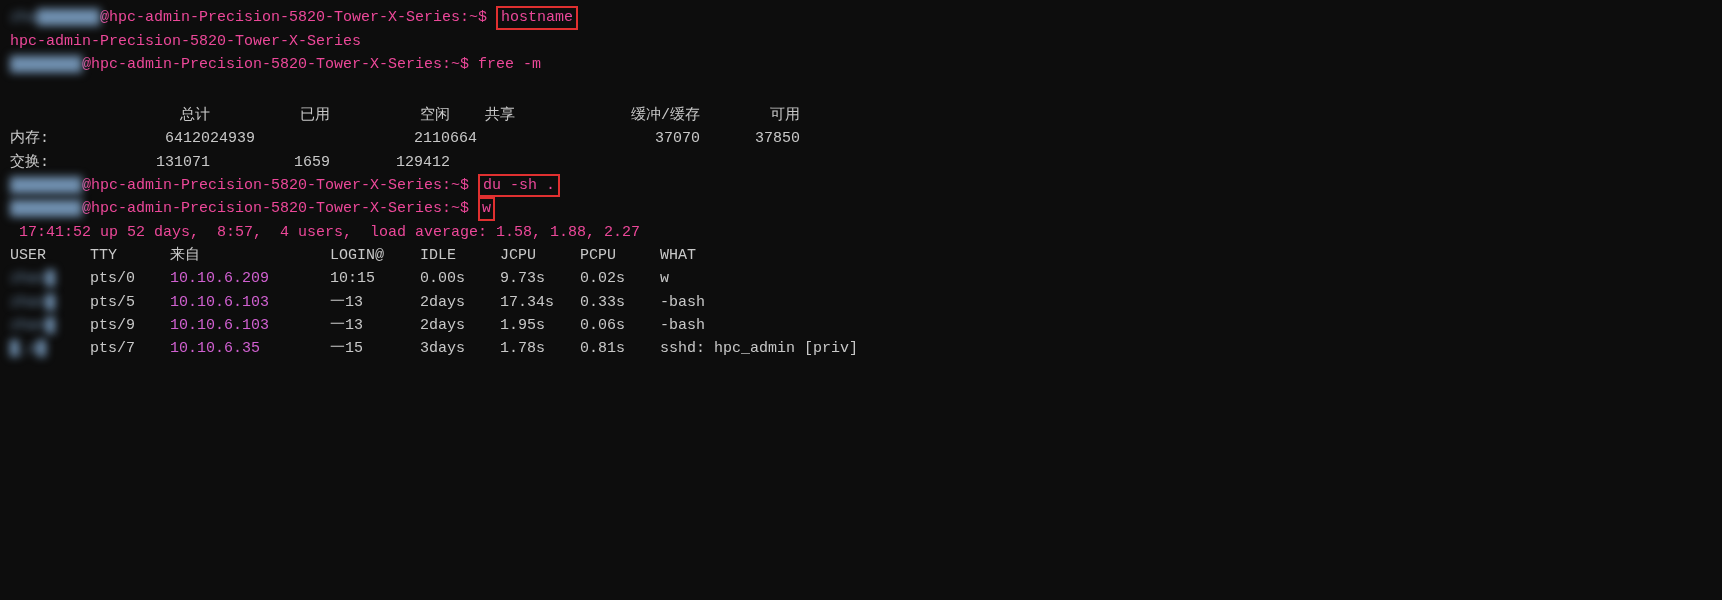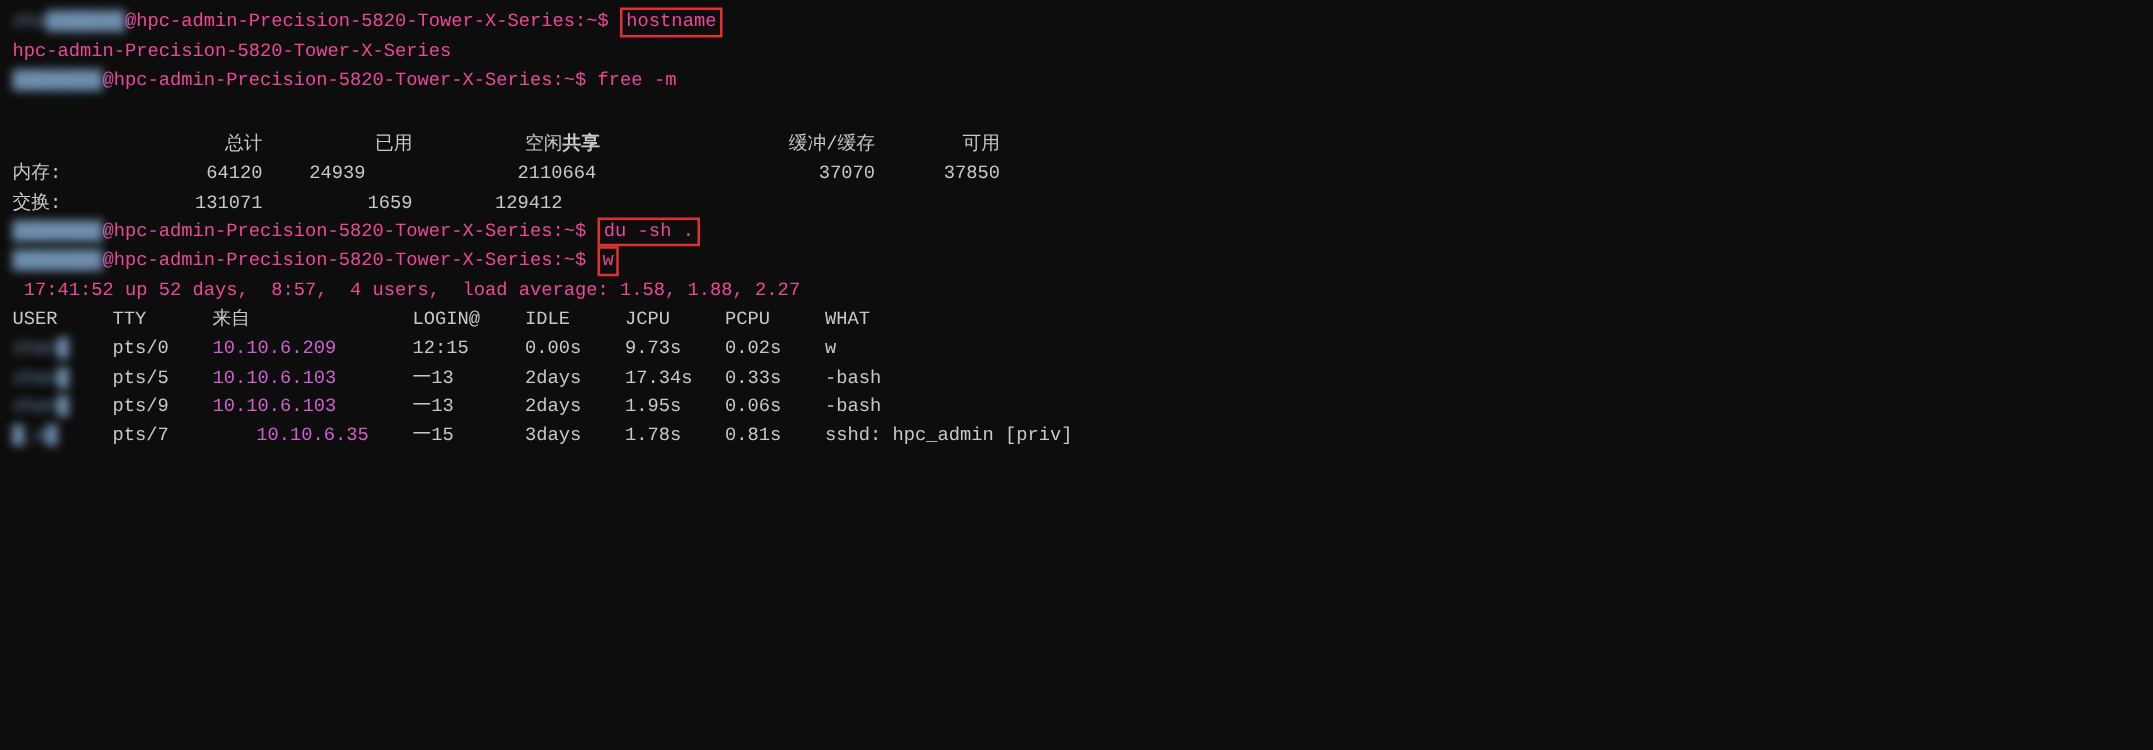--- a/index.html
+++ b/index.html
@@ -65,29 +65,29 @@
 
   <div class="line">
     <span class="blurred">████████</span><span class="prompt white">@hpc-admin-Precision-5820-Tower-X-Series:~$ </span><span class="white">free -m</span>
   </div>
 
   <div class="line">
     <span style="display:inline-block;min-width:80px;"></span>
     <span style="display:inline-block;min-width:120px;text-align:right;margin-top:28px;">总计</span>
     <span style="display:inline-block;min-width:120px;text-align:right;">已用</span>
     <span style="display:inline-block;min-width:120px;text-align:right;">空闲</span>
-    <span style="display:inline-block;min-width:100px;text-align:left;font-weight:bold;">共享</span>
+    <span style="display:inline-block;min-width:100px;text-align:center;">共享</span>
     <span style="display:inline-block;min-width:150px;text-align:right;">缓冲/缓存</span>
     <span style="display:inline-block;min-width:100px;text-align:right;">可用</span>
   </div>
 
   <div class="line">
     <span style="display:inline-block;min-width:80px;">内存:</span>
     <span style="display:inline-block;min-width:120px;text-align:right;">64120</span>
-    <span style="display:inline-block;min-width:120px;text-align:center;">24939</span>
+    <span style="display:inline-block;min-width:120px;text-align:left;">24939</span>
     <span style="display:inline-block;min-width:120px;text-align:right;">2110</span>
     <span style="display:inline-block;min-width:100px;text-align:left;">664</span>
     <span style="display:inline-block;min-width:150px;text-align:right;">37070</span>
     <span style="display:inline-block;min-width:100px;text-align:right;">37850</span>
   </div>
 
   <div class="line">
     <span style="display:inline-block;min-width:80px;">交换:</span>
     <span style="display:inline-block;min-width:120px;text-align:right;">131071</span>
     <span style="display:inline-block;min-width:120px;text-align:right;">1659</span>
@@ -115,21 +115,21 @@
     <span style="display:inline-block;min-width:80px;">IDLE</span>
     <span style="display:inline-block;min-width:80px;">JCPU</span>
     <span style="display:inline-block;min-width:80px;">PCPU</span>
     <span style="display:inline-block;">WHAT</span>
   </div>
 
   <div class="line">
     <span style="display:inline-block;min-width:80px;"><span class="blurred">zhan█</span></span>
     <span style="display:inline-block;min-width:80px;">pts/0</span>
     <span style="display:inline-block;min-width:160px;" class="magenta">10.10.6.209</span>
-    <span style="display:inline-block;min-width:90px;">12:15</span>
+    <span style="display:inline-block;min-width:90px;">10:15</span>
     <span style="display:inline-block;min-width:80px;">0.00s</span>
     <span style="display:inline-block;min-width:80px;">9.73s</span>
     <span style="display:inline-block;min-width:80px;">0.02s</span>
     <span style="display:inline-block;">w</span>
   </div>
 
   <div class="line">
     <span style="display:inline-block;min-width:80px;"><span class="blurred">zhan█</span></span>
     <span style="display:inline-block;min-width:80px;">pts/5</span>
     <span style="display:inline-block;min-width:160px;" class="magenta">10.10.6.103</span>
@@ -147,21 +147,21 @@
     <span style="display:inline-block;min-width:90px;">一13</span>
     <span style="display:inline-block;min-width:80px;">2days</span>
     <span style="display:inline-block;min-width:80px;">1.95s</span>
     <span style="display:inline-block;min-width:80px;">0.06s</span>
     <span style="display:inline-block;">-bash</span>
   </div>
 
   <div class="line">
     <span style="display:inline-block;min-width:80px;"><span class="blurred">█_a█</span></span>
     <span style="display:inline-block;min-width:80px;">pts/7</span>
-    <span style="display:inline-block;min-width:160px;text-align:center;" class="magenta">10.10.6.35</span>
+    <span style="display:inline-block;min-width:160px;" class="magenta">10.10.6.35</span>
     <span style="display:inline-block;min-width:90px;">一15</span>
     <span style="display:inline-block;min-width:80px;">3days</span>
     <span style="display:inline-block;min-width:80px;">1.78s</span>
     <span style="display:inline-block;min-width:80px;">0.81s</span>
     <span style="display:inline-block;">sshd: hpc_admin [priv]</span>
   </div>
 
 </div>
 
 </body></html>

